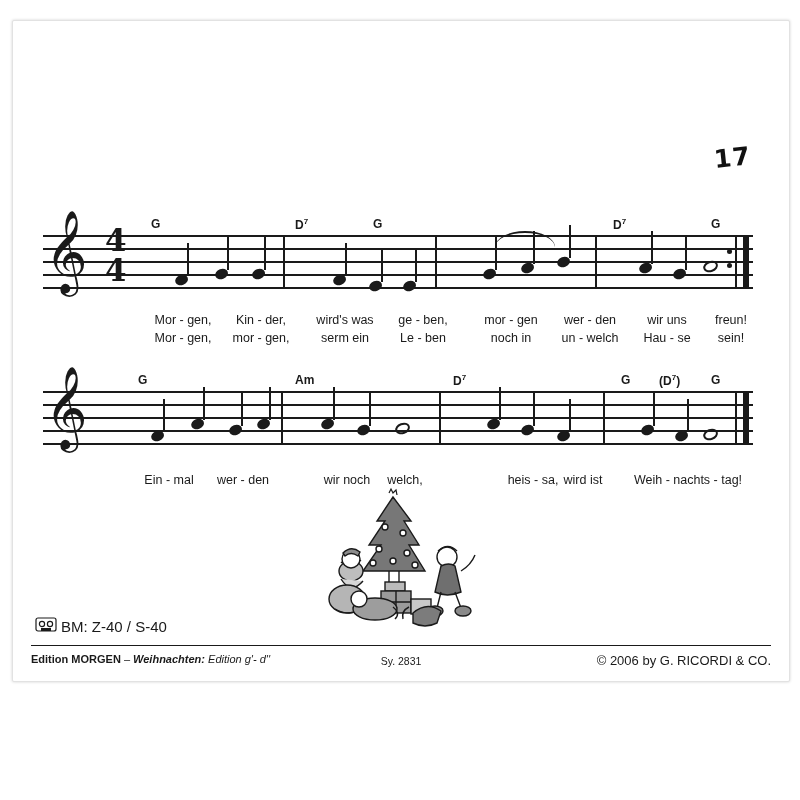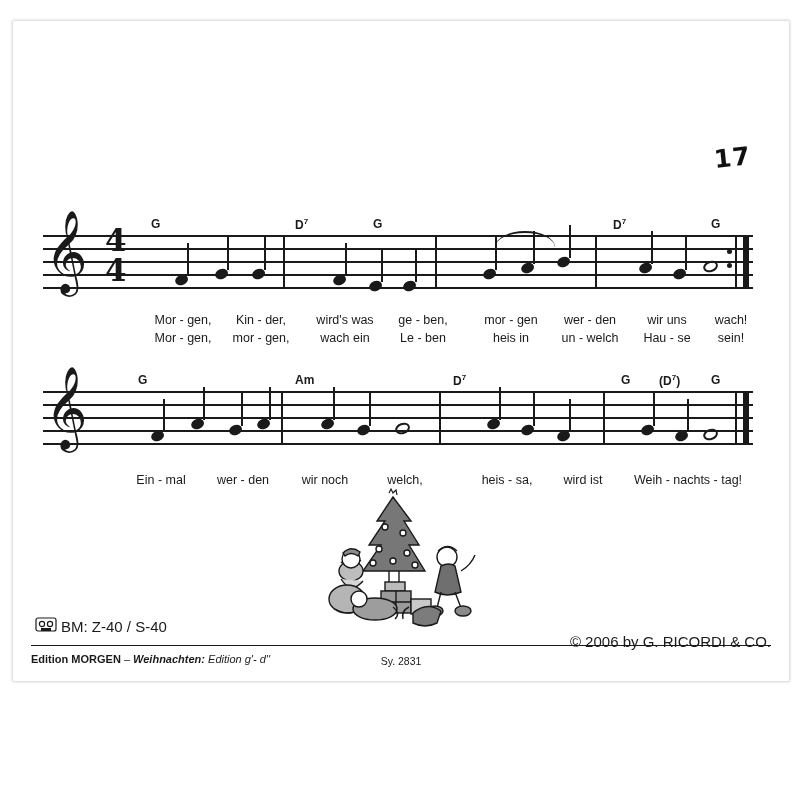--- a/index.html
+++ b/index.html
@@ -271,22 +271,22 @@
     left: 0;
     top: 634px;
     width: 776px;
     text-align: center;
     font-size: 10.5px;
     color: #1a1a1a;
   }
   .foot-right {
     position: absolute;
     right: 18px;
-    top: 612px;
-    font-size: 15px;
+    top: 632px;
+    font-size: 13px;
     color: #1a1a1a;
   }
 </style>
 </head>
 <body>
 
 <div id="page">
   <div class="sheet">
 
     <div class="page-number">17</div>
@@ -353,28 +353,28 @@
       <div class="note hollow" style="left:660px; top:44px"></div>
 
       <div class="lyrics v1">
         <span style="left:140px">Mor - gen,</span>
         <span style="left:218px">Kin - der,</span>
         <span style="left:302px">wird's was</span>
         <span style="left:380px">ge - ben,</span>
         <span style="left:468px">mor - gen</span>
         <span style="left:547px">wer - den</span>
         <span style="left:624px">wir uns</span>
-        <span style="left:688px">wach!</span>
+        <span style="left:688px">freun!</span>
       </div>
       <div class="lyrics v2">
         <span style="left:140px">Mor - gen,</span>
         <span style="left:218px">mor - gen,</span>
-        <span style="left:302px">wach ein</span>
+        <span style="left:302px">serm ein</span>
         <span style="left:380px">Le - ben</span>
-        <span style="left:468px">heis in</span>
+        <span style="left:468px">noch in</span>
         <span style="left:547px">un - welch</span>
         <span style="left:624px">Hau - se</span>
         <span style="left:688px">sein!</span>
       </div>
     </div>
 
     <div class="system s2">
       <div class="staff">
         <div class="line l0"></div>
         <div class="line l1"></div>
@@ -420,25 +420,25 @@
       <div class="note" style="left:514px; top:58px"></div>
       <div class="stem" style="left:526px; top:26px"></div>
 
       <div class="note" style="left:598px; top:52px"></div>
       <div class="stem" style="left:610px; top:20px"></div>
       <div class="note" style="left:632px; top:58px"></div>
       <div class="stem" style="left:644px; top:26px"></div>
       <div class="note hollow" style="left:660px; top:56px"></div>
 
       <div class="lyrics v3">
-        <span style="left:118px">Ein - mal</span>
+        <span style="left:126px">Ein - mal</span>
         <span style="left:200px">wer - den</span>
-        <span style="left:282px">wir noch</span>
+        <span style="left:304px">wir noch</span>
         <span style="left:362px">welch,</span>
-        <span style="left:464px">heis - sa,</span>
+        <span style="left:490px">heis - sa,</span>
         <span style="left:540px">wird ist</span>
         <span style="left:645px">Weih - nachts - tag!</span>
       </div>
     </div>
 
     <div class="illustration">
       <svg width="220" height="150" viewBox="0 0 220 150" xmlns="http://www.w3.org/2000/svg">
         <g stroke="#1a1a1a" stroke-width="1.4" fill="none">
 
           <path d="M104 6 L106 2 L108 6 L111 3 L112 8" stroke-width="1.2"></path>

